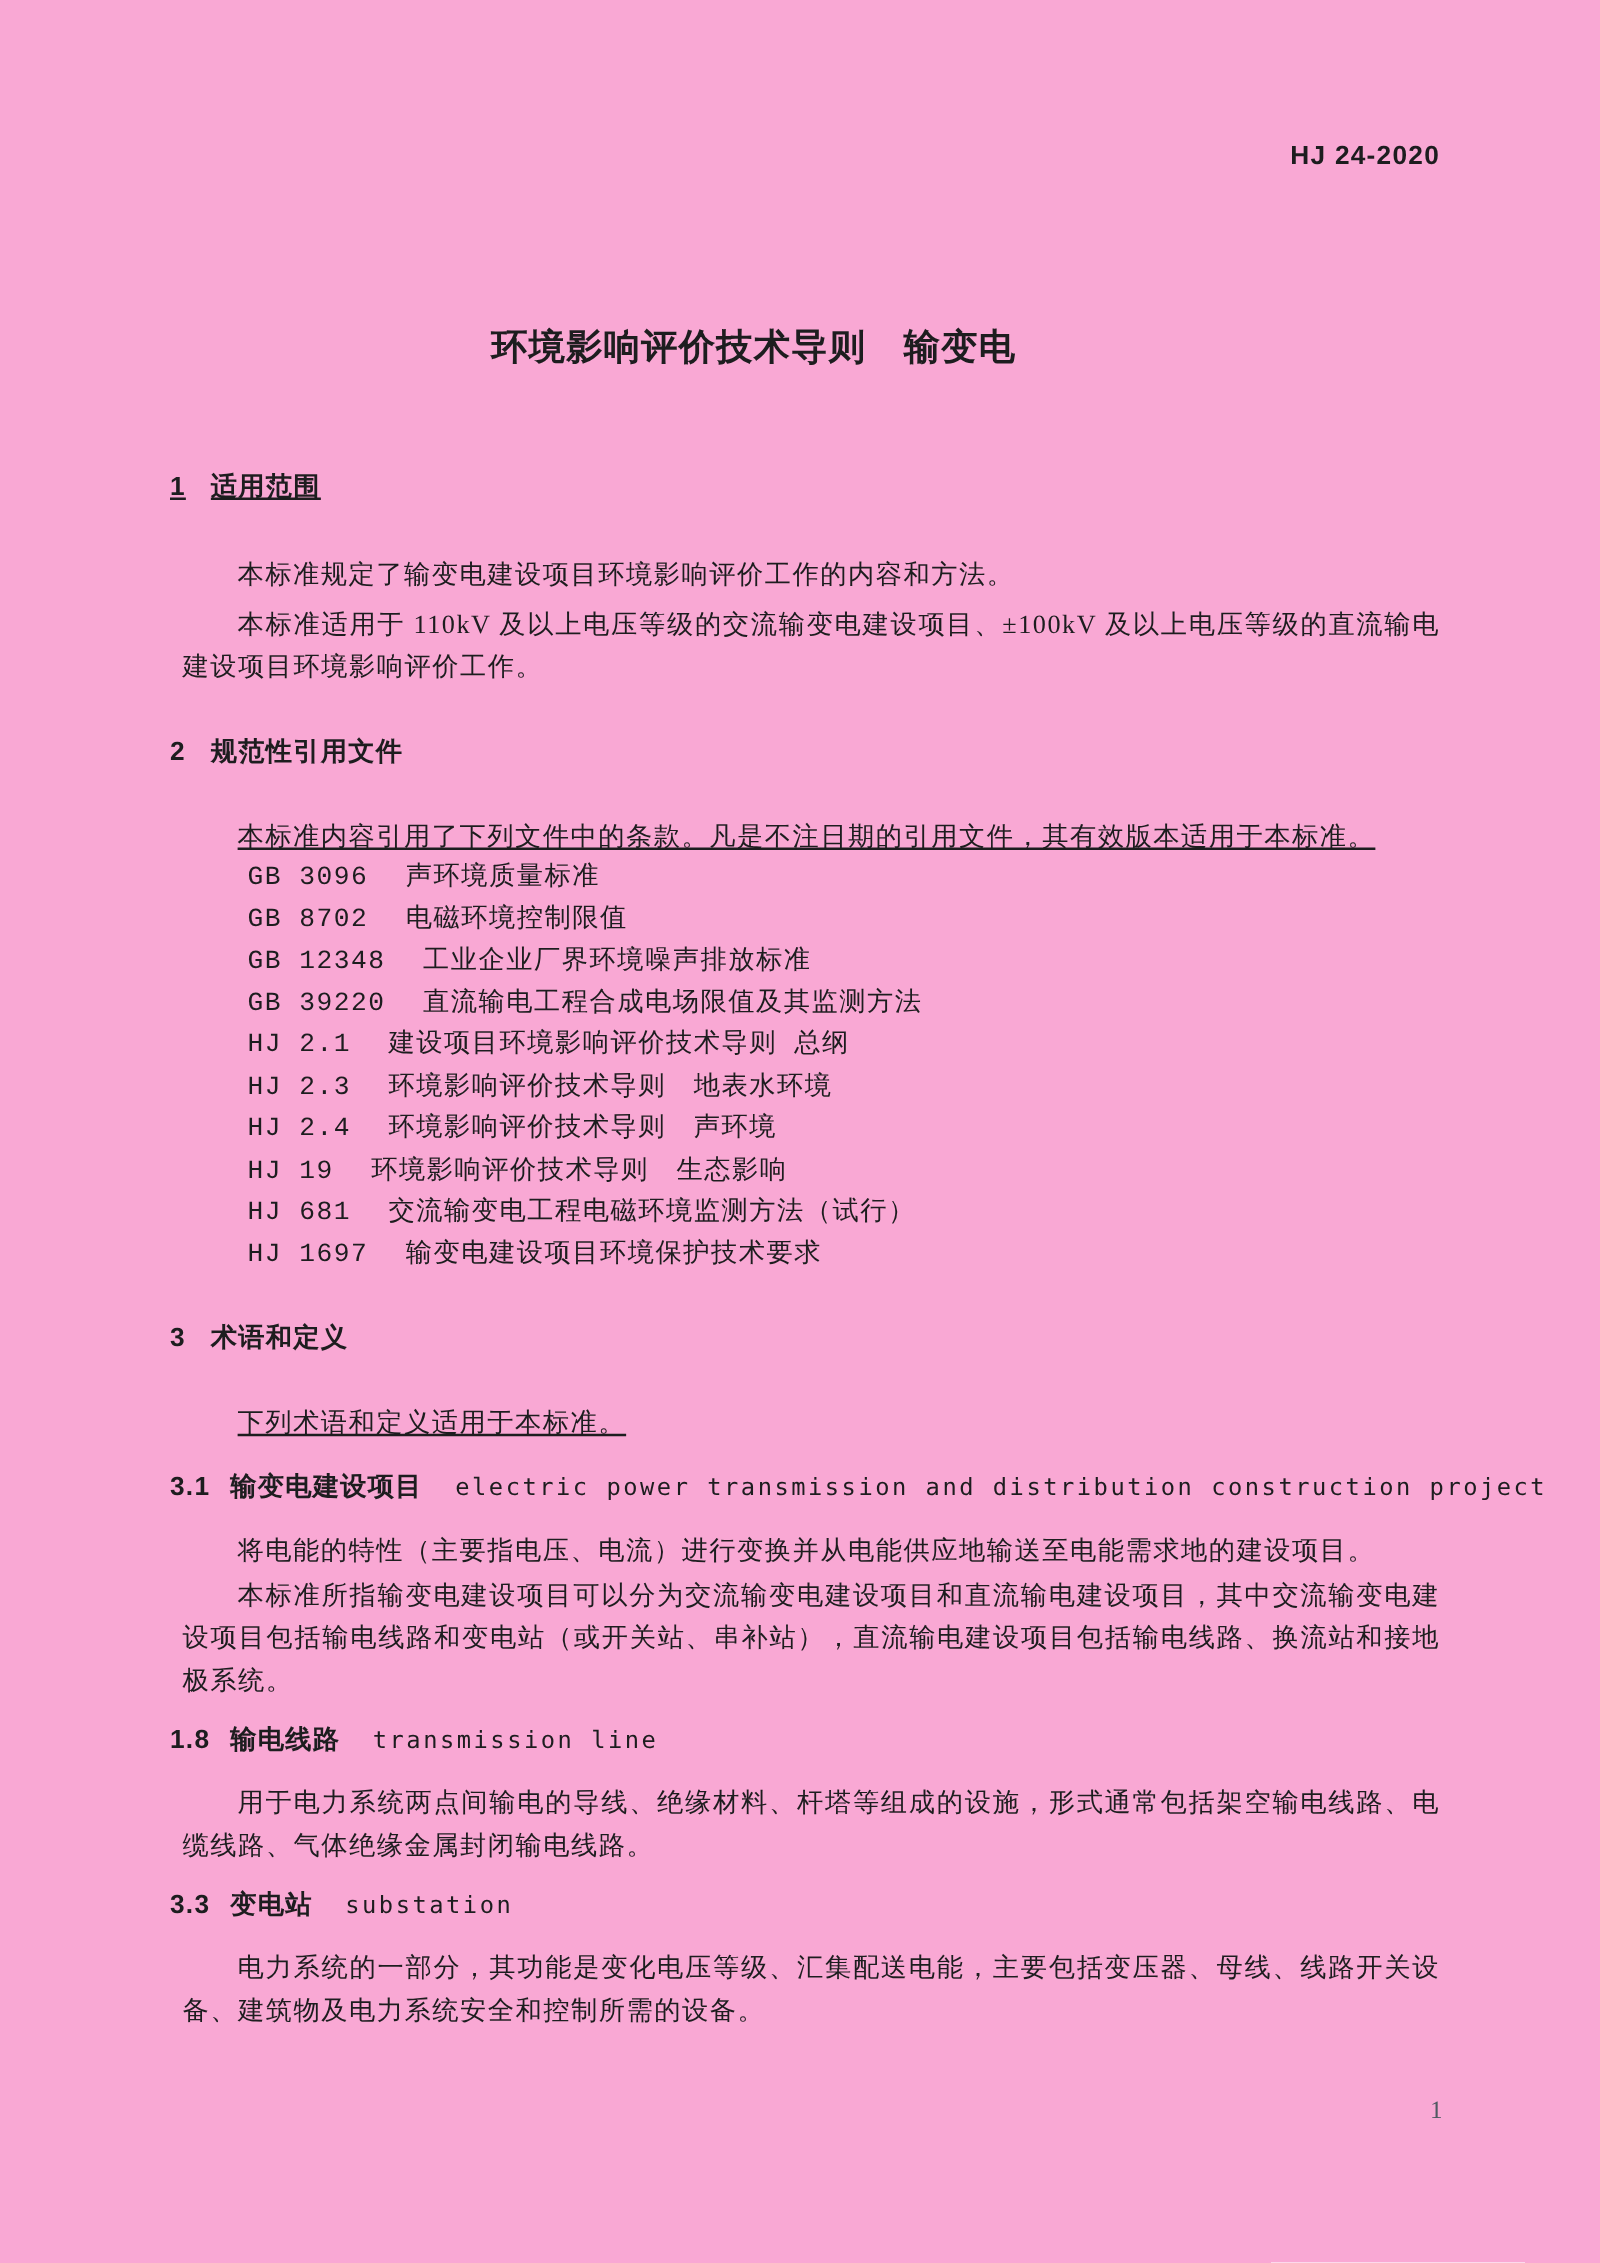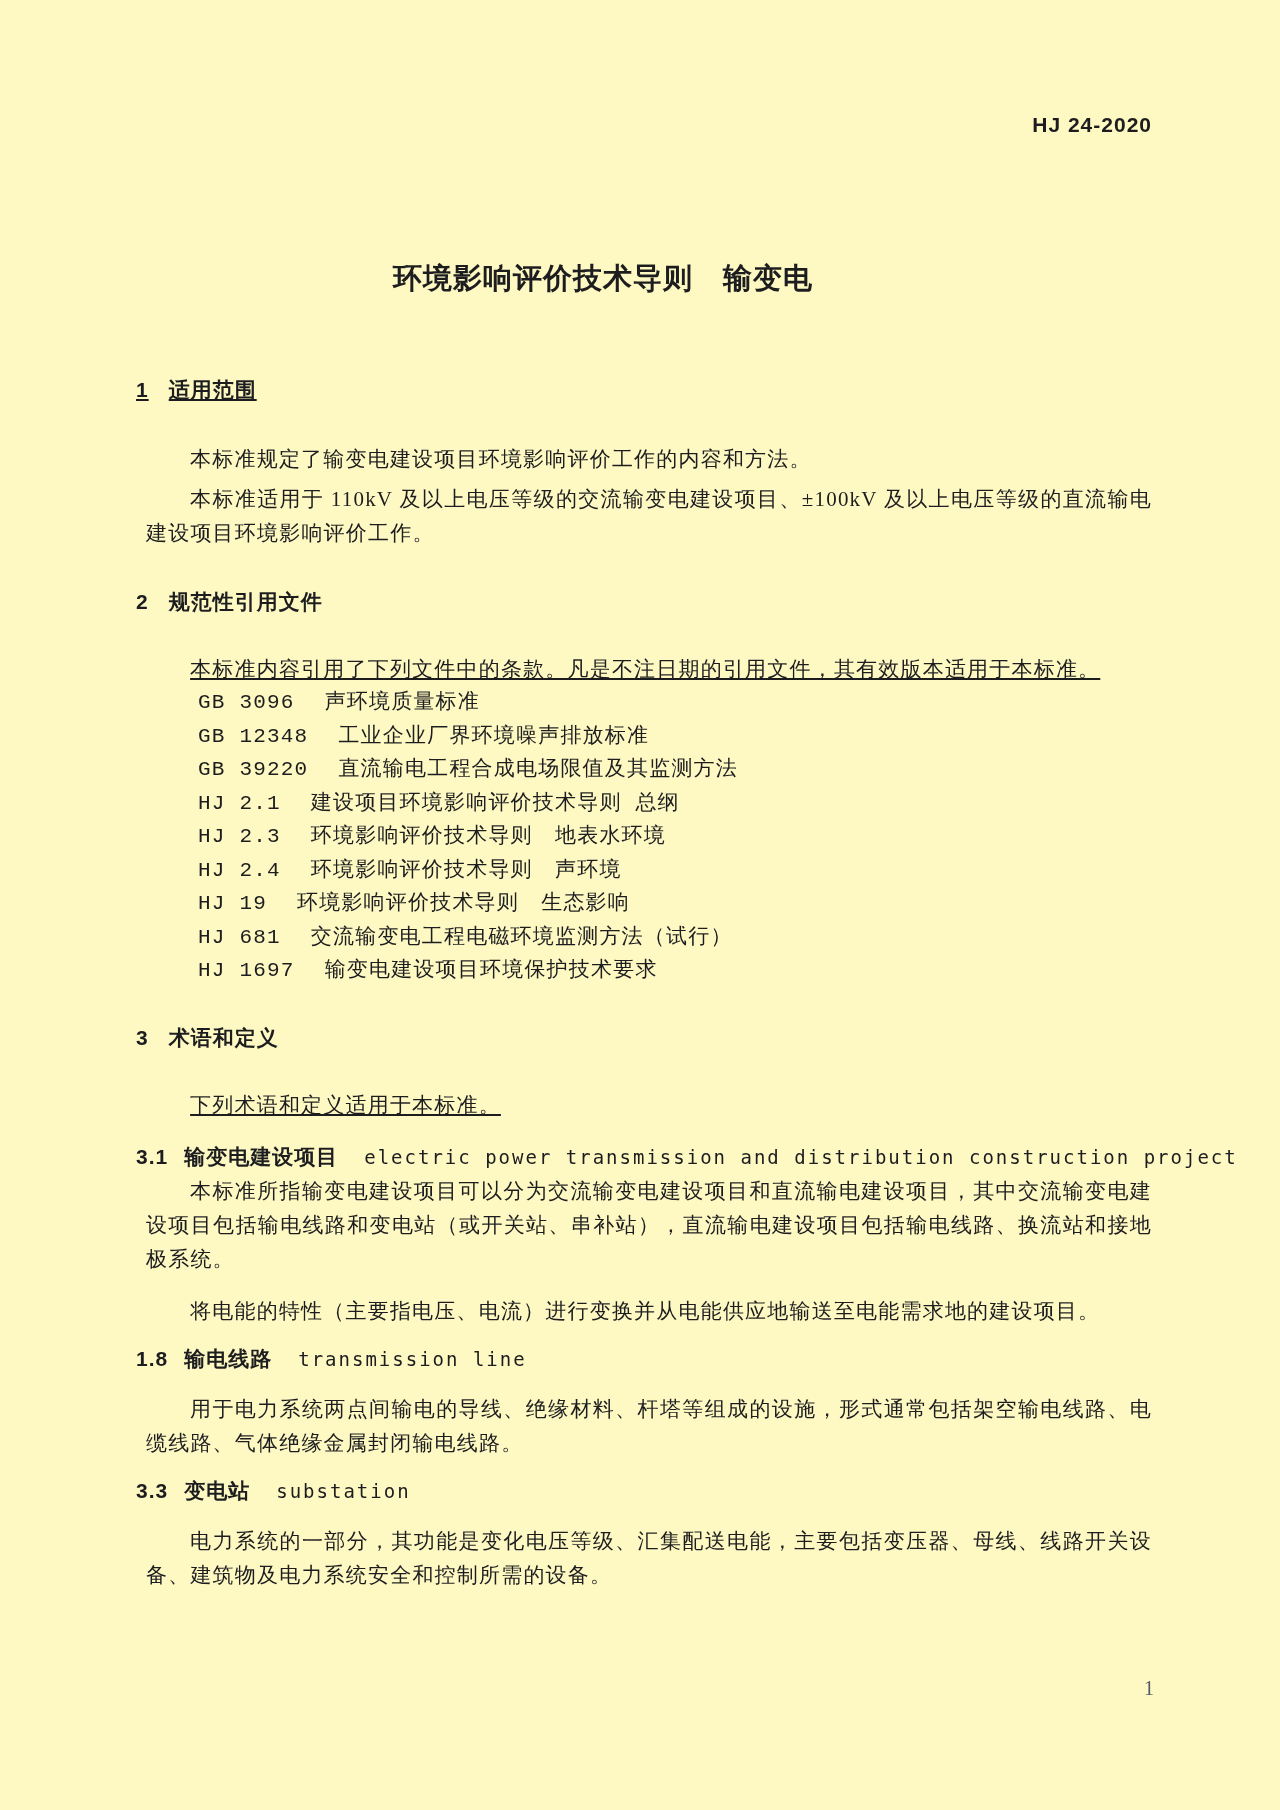--- a/index.html
+++ b/index.html
@@ -1,19 +1,19 @@
 <!DOCTYPE html>
 <html lang="zh"><head>
 <meta charset="utf-8">
 <style>
   html,body { margin:0; padding:0; background:#ffffff; }
   .page {
     position:relative;
     width:1280px; height:1810px;
-    background:#fef9c3;
+    background:#f9a8d4;
     box-sizing:border-box;
     padding:112px 128px 0 146px;
     color:#1d1d1f;
     font-family:"Liberation Serif","DejaVu Serif",serif;
     overflow:hidden;
   }
   .doc-header {
     text-align:right;
     font-family:"Liberation Sans","DejaVu Sans",sans-serif;
     font-weight:bold;
@@ -111,42 +111,43 @@
     <p class="body-para">本标准适用于 110kV 及以上电压等级的交流输变电建设项目、±100kV 及以上电压等级的直流输电建设项目环境影响评价工作。</p>
   </div>
 
   <div class="section">
     <h2 class="sec-heading">
       <span class="sec-num">2</span><span>规范性引用文件</span>
     </h2>
     <p class="body-para intro">本标准内容引用了下列文件中的条款。凡是不注日期的引用文件，其有效版本适用于本标准。</p>
     <ul class="ref-list">
       <li class="ref-line"><span class="ref-code">GB 3096</span><span>声环境质量标准</span></li>
+      <li class="ref-line"><span class="ref-code">GB 8702</span><span>电磁环境控制限值</span></li>
       <li class="ref-line"><span class="ref-code">GB 12348</span><span>工业企业厂界环境噪声排放标准</span></li>
       <li class="ref-line"><span class="ref-code">GB 39220</span><span>直流输电工程合成电场限值及其监测方法</span></li>
       <li class="ref-line"><span class="ref-code">HJ 2.1</span><span>建设项目环境影响评价技术导则 总纲</span></li>
       <li class="ref-line"><span class="ref-code">HJ 2.3</span><span>环境影响评价技术导则　地表水环境</span></li>
       <li class="ref-line"><span class="ref-code">HJ 2.4</span><span>环境影响评价技术导则　声环境</span></li>
       <li class="ref-line"><span class="ref-code">HJ 19</span><span>环境影响评价技术导则　生态影响</span></li>
       <li class="ref-line"><span class="ref-code">HJ 681</span><span>交流输变电工程电磁环境监测方法（试行）</span></li>
       <li class="ref-line"><span class="ref-code">HJ 1697</span><span>输变电建设项目环境保护技术要求</span></li>
     </ul>
   </div>
 
   <div class="section">
     <h2 class="sec-heading sec3-heading">
       <span class="sec-num">3</span><span>术语和定义</span>
     </h2>
     <p class="body-para intro">下列术语和定义适用于本标准。</p>
 
     <h3 class="term-heading t31">
       <span class="term-num">3.1</span><span class="term-zh">输变电建设项目</span><span class="term-en">electric power transmission and distribution construction project</span>
     </h3>
+    <p class="body-para term-body">将电能的特性（主要指电压、电流）进行变换并从电能供应地输送至电能需求地的建设项目。</p>
     <p class="body-para term-body-follow">本标准所指输变电建设项目可以分为交流输变电建设项目和直流输电建设项目，其中交流输变电建设项目包括输电线路和变电站（或开关站、串补站），直流输电建设项目包括输电线路、换流站和接地极系统。</p>
-    <p class="body-para term-body">将电能的特性（主要指电压、电流）进行变换并从电能供应地输送至电能需求地的建设项目。</p>
 
     <h3 class="term-heading">
       <span class="term-num">1.8</span><span class="term-zh">输电线路</span><span class="term-en">transmission line</span>
     </h3>
     <p class="body-para term-body para-32">用于电力系统两点间输电的导线、绝缘材料、杆塔等组成的设施，形式通常包括架空输电线路、电缆线路、气体绝缘金属封闭输电线路。</p>
 
     <h3 class="term-heading">
       <span class="term-num">3.3</span><span class="term-zh">变电站</span><span class="term-en">substation</span>
     </h3>
     <p class="body-para term-body para-33">电力系统的一部分，其功能是变化电压等级、汇集配送电能，主要包括变压器、母线、线路开关设备、建筑物及电力系统安全和控制所需的设备。</p>

